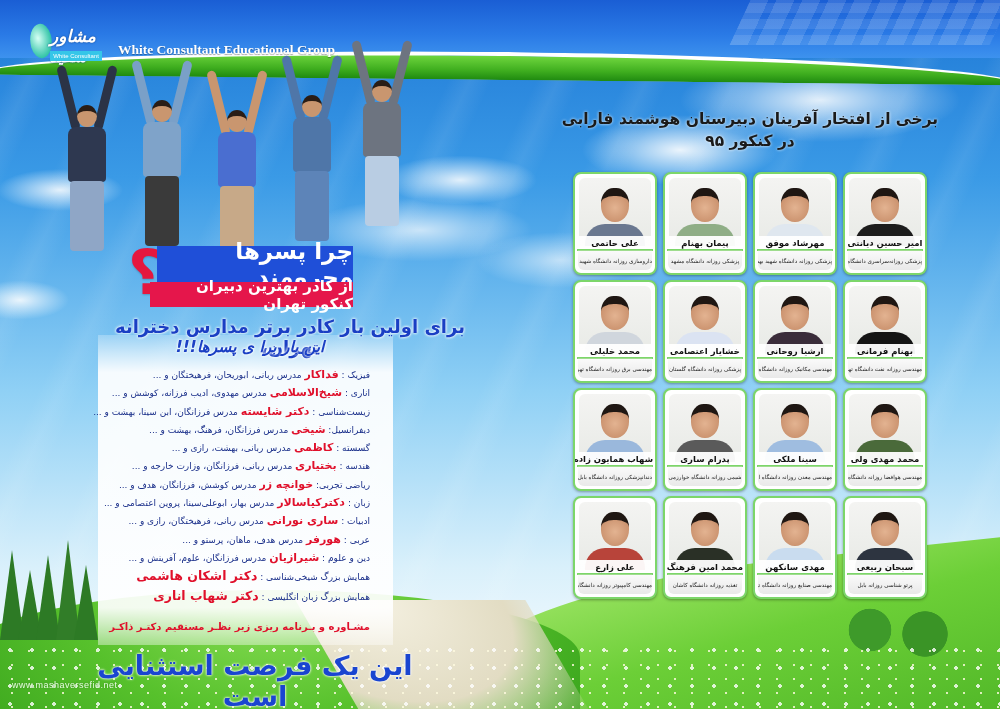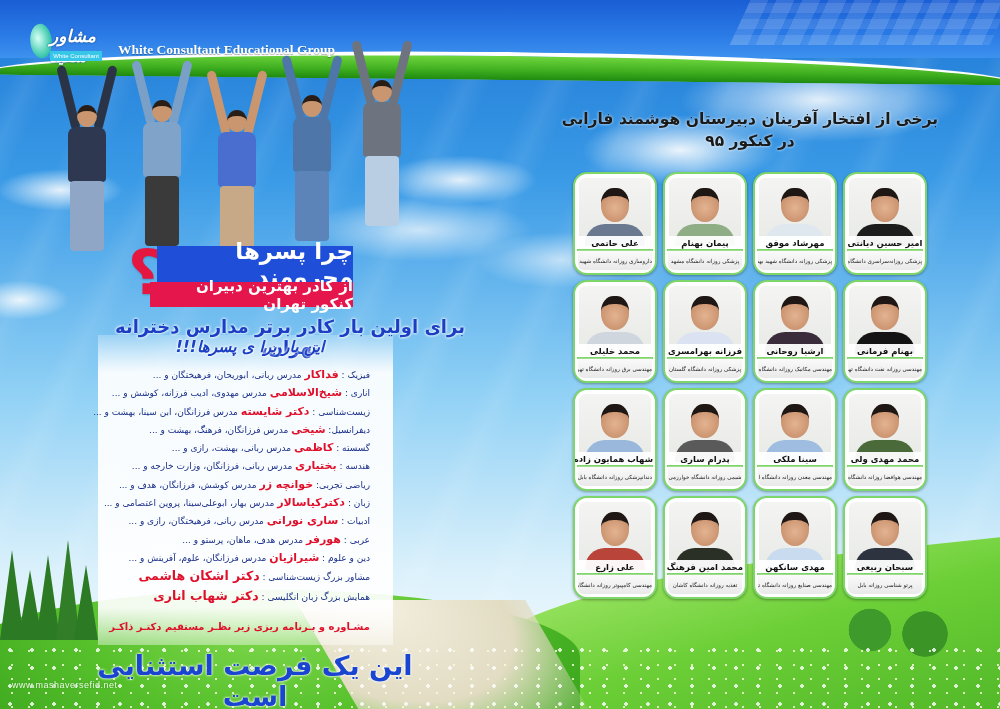--- a/index.html
+++ b/index.html
@@ -210,21 +210,21 @@
       text-shadow: 0 0 3px rgba(255,255,255,0.9);
     }
 
     .grid {
       position: absolute; left: 572px; top: 172px; width: 355px;
       display: grid; grid-template-columns: repeat(4, 84px); column-gap: 6px; row-gap: 5px;
       direction: rtl;
     }
     .card {
       width: 84px; height: 103px; position: relative;
-      background: #fff; border-radius: 14px;
+      background: #fff; border-radius: 8px;
       border: 2px solid #7cd66a;
       box-shadow: 0 1px 3px rgba(0,0,0,0.35);
       overflow: hidden;
     }
     .card .photo {
       position: absolute; left: 4px; top: 4px; width: 72px; height: 68px; border-radius: 6px 6px 0 0;
       background: linear-gradient(180deg, #f4f4f2 0%, #e8eae6 100%);
       overflow: hidden;
     }
     .card .face {
@@ -335,21 +335,21 @@
     <li><span>اناری :</span> <span class="name">شیخ‌الاسلامی</span> <span>مدرس مهدوی، ادیب فرزانه، کوشش و ...</span></li>
     <li><span>زیست‌شناسی :</span> <span class="name">دکتر شایسته</span> <span>مدرس فرزانگان، ابن سینا، بهشت و ...</span></li>
     <li><span>دیفرانسیل:</span> <span class="name">شیخی</span> <span>مدرس فرزانگان، فرهنگ، بهشت و ...</span></li>
     <li><span>گسسته :</span> <span class="name">کاظمی</span> <span>مدرس ربانی، بهشت، رازی و ...</span></li>
     <li><span>هندسه :</span> <span class="name">بختیاری</span> <span>مدرس ربانی، فرزانگان، وزارت خارجه و ...</span></li>
     <li><span>ریاضی تجربی:</span> <span class="name">خوانچه زر</span> <span>مدرس کوشش، فرزانگان، هدف و ...</span></li>
     <li><span>زبان :</span> <span class="name">دکترکیاسالار</span> <span>مدرس بهار، ابوعلی‌سینا، پروین اعتصامی و ...</span></li>
     <li><span>ادبیات :</span> <span class="name">ساری نورانی</span> <span>مدرس ربانی، فرهیختگان، رازی و ...</span></li>
     <li><span>عربی :</span> <span class="name">هورفر</span> <span>مدرس هدف، ماهان، پرستو و ...</span></li>
     <li><span>دین و علوم :</span> <span class="name">شیرازیان</span> <span>مدرس فرزانگان، علوم، آفرینش و ...</span></li>
-    <li class="big"><span>مشاور بزرگ زیست‌شناسی :</span> <span class="name">دکتر اشکان هاشمی</span></li>
+    <li class="big"><span>همایش بزرگ شیخی‌شناسی :</span> <span class="name">دکتر اشکان هاشمی</span></li>
     <li class="big"><span>همایش بزرگ زبان انگلیسی :</span> <span class="name">دکتر شهاب اناری</span></li>
   </ul>
   <div class="consult-line">مشـاوره و بـرنامه ریزی زیر نظـر مستقیم دکتـر ذاکـر</div>
 
   <div class="slogan">این یک فرصت استثنایی است</div>
   <div class="website">www.mashaversefid.net</div>
 
   <div class="right-title">
     <div>برخی از افتخار آفرینان دبیرستان هوشمند فارابی</div>
     <div>در کنکور ۹۵</div>
@@ -403,21 +403,21 @@
           <div class="face"></div>
         </div>
         <div class="name-bar">ارشیا روحانی</div>
         <div class="field-bar">مهندسی مکانیک روزانه دانشگاه شهید بهشتی</div>
       </div>
     <div class="card">
         <div class="photo">
           <div class="shirt" style="background:#dbe3f2"></div>
           <div class="face"></div>
         </div>
-        <div class="name-bar">فرزانه بهرامسری</div>
+        <div class="name-bar">خشایار اعتصامی</div>
         <div class="field-bar">پزشکی روزانه دانشگاه گلستان</div>
       </div>
     <div class="card">
         <div class="photo">
           <div class="shirt" style="background:#d0d6dd"></div>
           <div class="face"></div>
         </div>
         <div class="name-bar">محمد خلیلی</div>
         <div class="field-bar">مهندسی برق روزانه دانشگاه تهران</div>
       </div>

